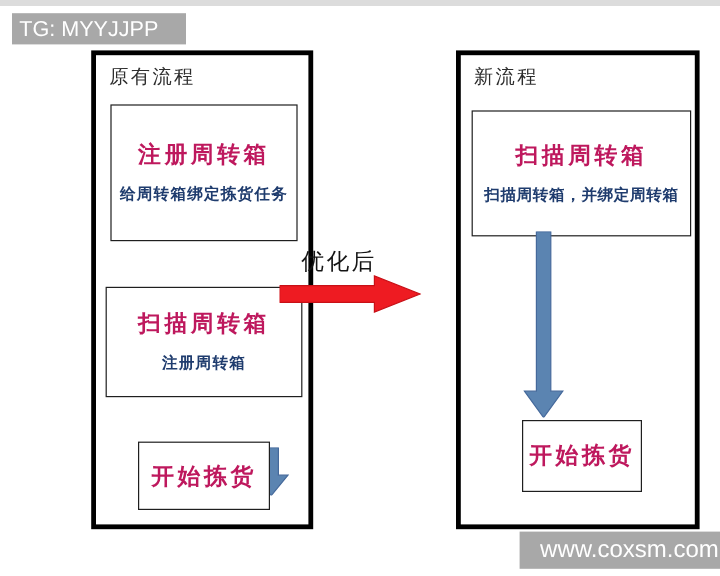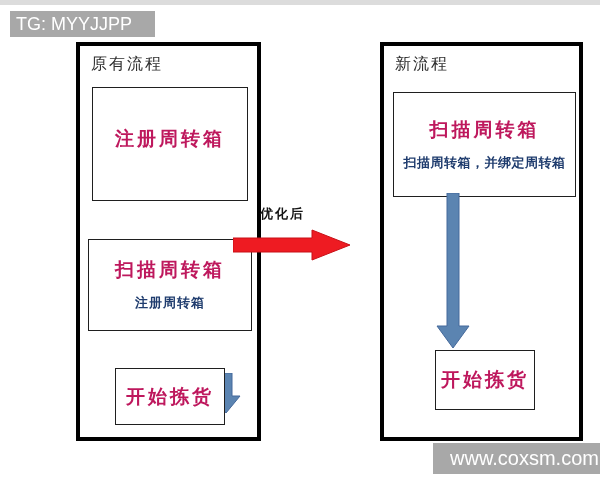--- a/index.html
+++ b/index.html
@@ -46,38 +46,39 @@
   
   .rbox1{left:9px;top:46px;width:183px;height:105px;}
   .rbox3{left:51px;top:304px;width:100px;height:60px;}
   .arrow-svg{position:absolute;display:block;}
   .arr-l1{left:131px;top:196px;width:30px;height:41px;}
   .arr-l2{left:131px;top:327px;width:30px;height:40px;}
   .arr-r1{left:436px;top:193px;width:34px;height:155px;}
   .arr-red{left:233px;top:226px;width:118px;height:38px;}
   .optimize-label{
     position:absolute;left:240px;top:205px;width:85px;text-align:center;
-    font-size:13px;font-weight:bold;color:#141414;letter-spacing:2px;white-space:nowrap;
+    font-size:19px;font-weight:normal;color:#141414;letter-spacing:2px;white-space:nowrap;
   }
 </style>
 </head>
 <body>
 
 <div class="top-edge"></div>
 
 <div class="banner banner-top">
   <span>TG: MYYJJPP</span>
 </div>
 
 <div class="panel panel-left">
   <div class="panel-label">原有流程</div>
 
   <div class="node lbox1">
     <div class="node-title">注册周转箱</div>
     <div class="node-sub">
+      <div>给周转箱绑定拣货任务</div>
     </div>
   </div>
 
   <svg class="arrow-svg arr-l1" viewBox="0 0 30 41">
     <polygon points="9,0 21,0 21,24 29,24 15,41 1,24 9,24" fill="#5b84b1" stroke="#45699b" stroke-width="1"></polygon>
   </svg>
 
   <div class="node lbox2">
     <div class="node-title">扫描周转箱</div>
     <div class="node-sub">注册周转箱</div>

